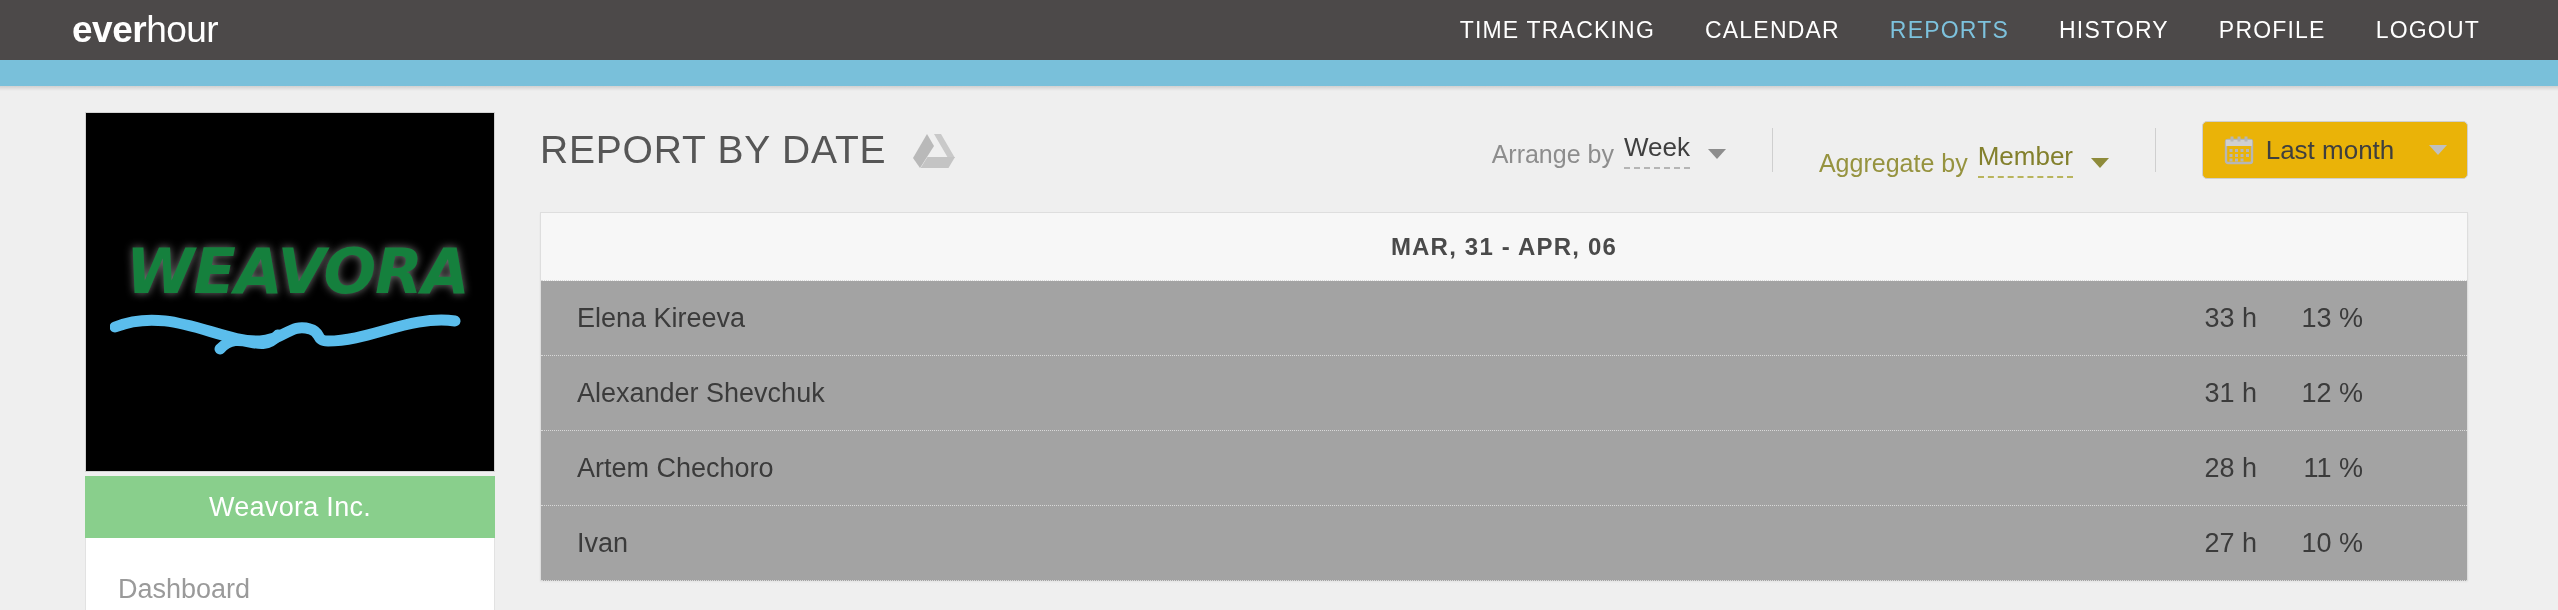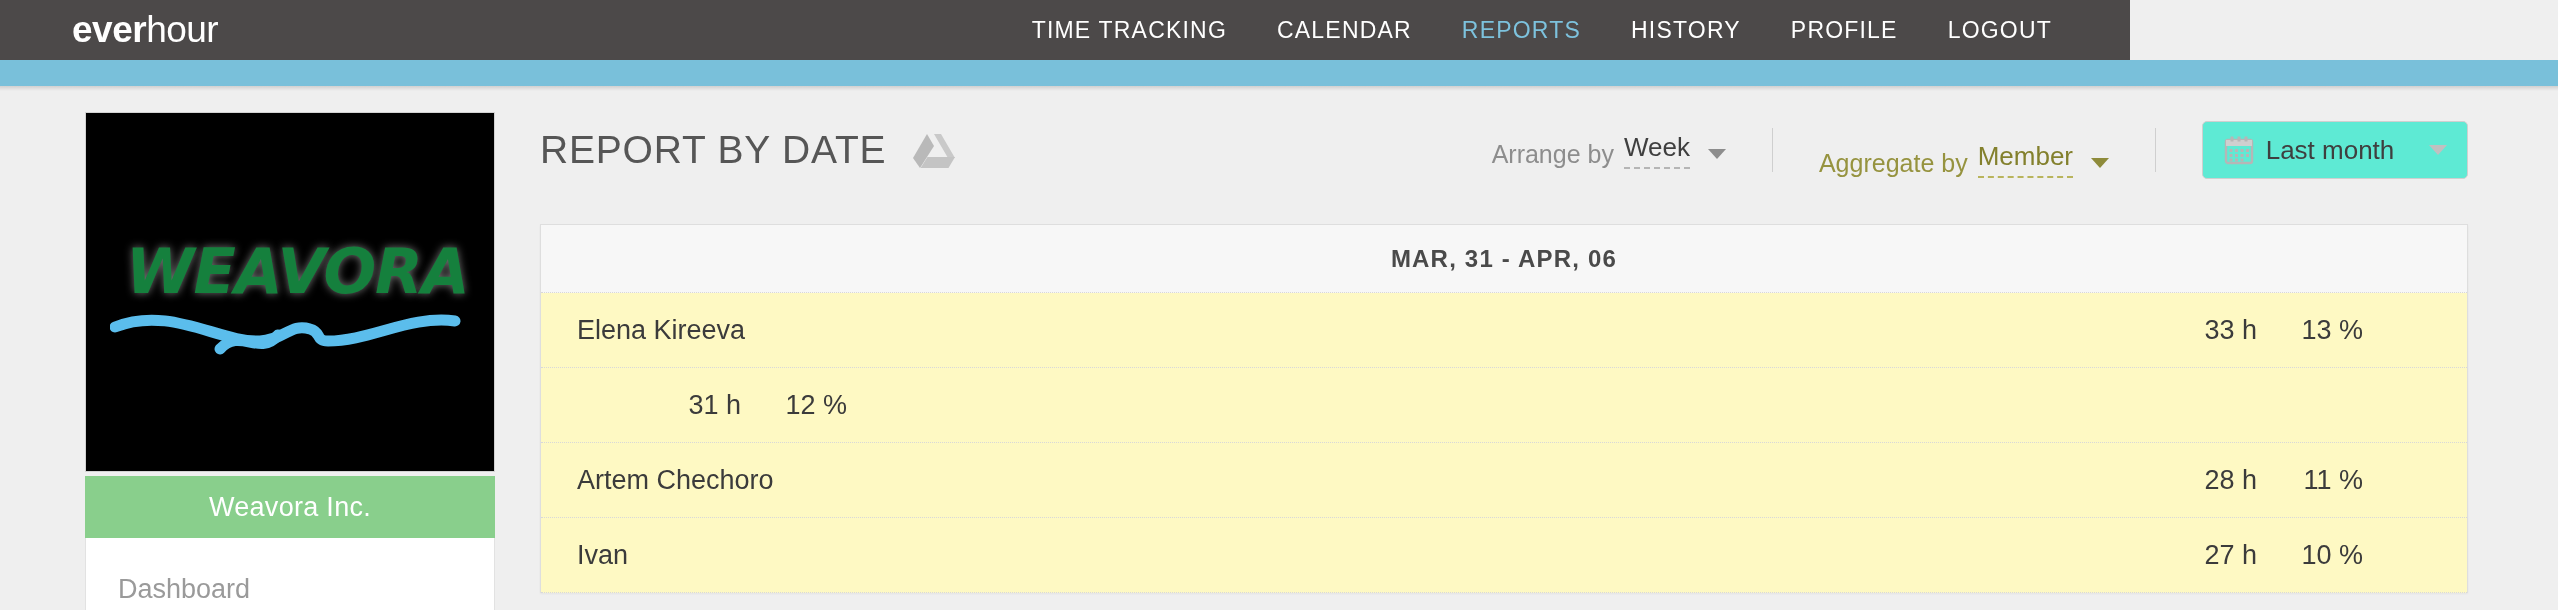--- a/index.html
+++ b/index.html
@@ -5,21 +5,21 @@
   * { box-sizing: border-box; margin: 0; padding: 0; }
   html, body {
     width: 2558px; height: 610px;
     background: #efefef;
     font-family: "Liberation Sans", "DejaVu Sans", sans-serif;
     overflow: hidden;
   }
 
   
   .topbar {
-    position: absolute; top: 0; left: 0; width: 2130px; height: 60px;
+    position: absolute; top: 0; left: 0; width: 2558px; height: 60px;
     background: #4c4949;
     display: flex; align-items: center; gap: 8px;
   }
   .brand {
     margin-left: 72px;
     font-size: 37px;
     letter-spacing: -0.5px;
     color: #ffffff;
     user-select: none;
     white-space: nowrap;
@@ -145,39 +145,39 @@
     z-index: 0;
   }
   .ctl.highlighted > * { position: relative; z-index: 1; }
   .ctl.highlighted .ctl-label { color: #96933f; }
   .ctl.highlighted .ctl-value { color: #83802d; border-bottom-color: #b9b45c; }
   .ctl.highlighted .caret { border-top-color: #8e8b3a; }
 
   .daterange {
     margin-left: 22px;
     width: 266px; height: 58px;
-    background: #5eead4;
+    background: #eab308;
     border: 1px solid #cfcfcf;
     border-radius: 5px;
     display: flex; align-items: center;
     cursor: pointer;
   }
   .cal-icon { margin-left: 20px; display: block; }
   .daterange-label {
     flex: 1; text-align: center;
     font-size: 26px; color: #3f3f3f;
     margin-left: -6px;
   }
   .daterange .caret { margin-right: 20px; margin-bottom: 0; border-top-color: #c0c0c0; }
 
   
   .report-card {
-    margin-top: 36px;
+    margin-top: 24px;
     width: 1928px;
-    background: #fef9c3;
+    background: #a3a3a3;
     border: 1px solid #dedede;
     border-bottom: none;
     box-shadow: 0 1px 2px rgba(0,0,0,0.05);
   }
   .report-head {
     height: 68px;
     background: #f7f7f7;
     border-bottom: 1px dotted #d8d8d8;
     display: flex; align-items: center; justify-content: center;
   }
@@ -304,20 +304,21 @@
       <span>MAR, 31 - APR, 06</span>
     </div>
 
     <div class="report-row">
       <div class="cell-name">Elena Kireeva</div>
       <div class="cell-hours">33 h</div>
       <div class="cell-pct">13 %</div>
     </div>
 
     <div class="report-row">
+      <div class="cell-name">Alexander Shevchuk</div>
       <div class="cell-hours">31 h</div>
       <div class="cell-pct">12 %</div>
     </div>
 
     <div class="report-row">
       <div class="cell-name">Artem Chechoro</div>
       <div class="cell-hours">28 h</div>
       <div class="cell-pct">11 %</div>
     </div>
 

